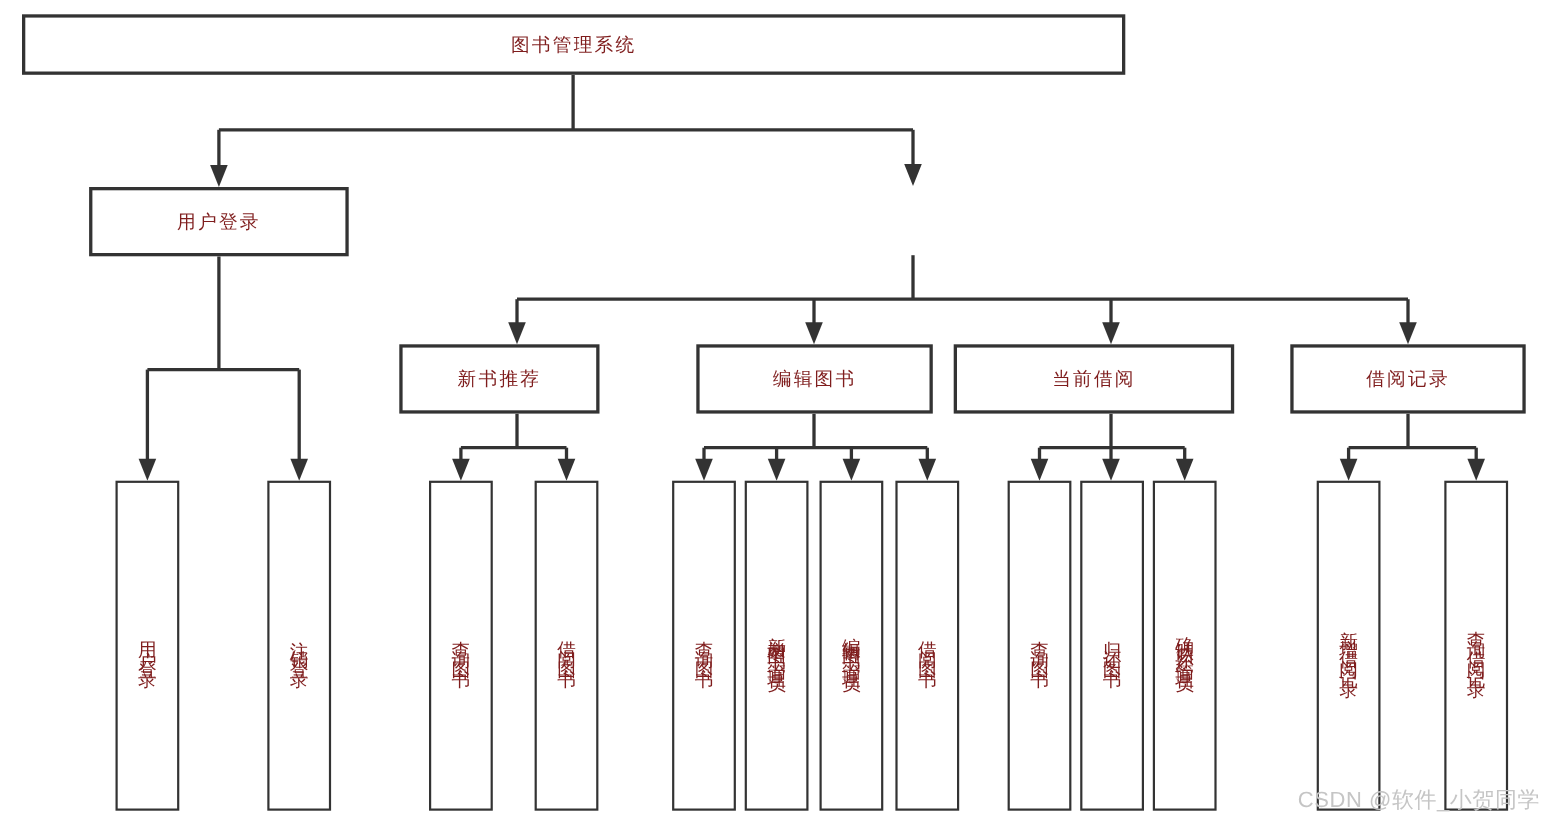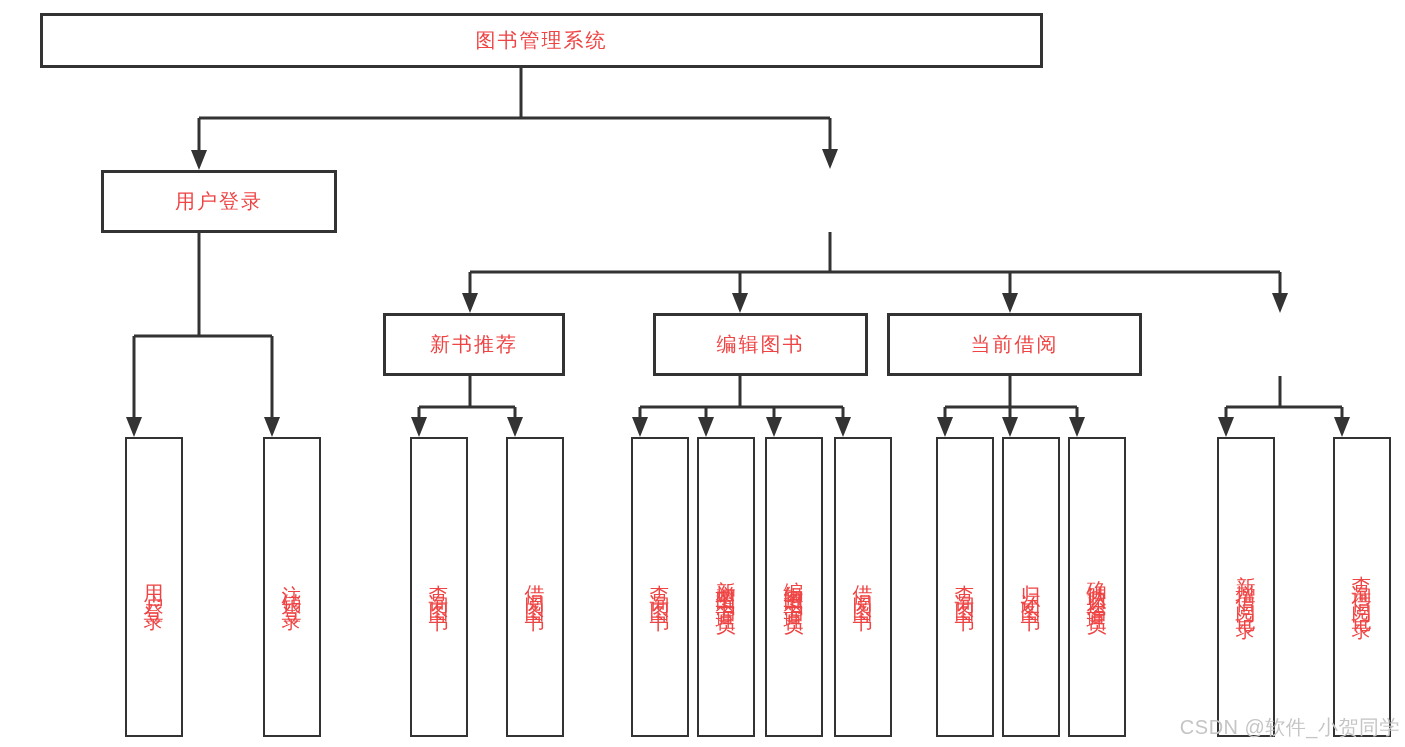--- a/index.html
+++ b/index.html
@@ -18,25 +18,24 @@
     pointer-events: none;
   }
   .node {
     position: absolute;
     box-sizing: border-box;
     border: 3px solid #333333;
     background: #ffffff;
     display: flex;
     align-items: center;
     justify-content: center;
-    font-size: 20px;
-    color: #ef4444;
+    font-size: 17px;
+    color: #7f1d1d;
     letter-spacing: 2px;
     white-space: nowrap;
-    margin-left: 20px;
   }
   .node.v {
     border-width: 2.5px;
     top: 437px;
     width: 58px;
     height: 300px;
     letter-spacing: 0;
   }
   .node.v .vtext {
     writing-mode: vertical-rl;
@@ -128,20 +127,21 @@
     </g>
   </svg>
 
   <div class="node" style="left:20px; top:13px; width:1003px; height:55px;">图书管理系统</div>
 
   <div class="node" style="left:81px; top:170px; width:236px; height:63px;">用户登录</div>
 
   <div class="node" style="left:363px; top:313px; width:182px; height:63px;">新书推荐</div>
   <div class="node" style="left:633px; top:313px; width:215px; height:63px;">编辑图书</div>
   <div class="node" style="left:867px; top:313px; width:255px; height:63px;">当前借阅</div>
+  <div class="node" style="left:1173px; top:313px; width:214px; height:63px;">借阅记录</div>
 
   <div class="node v" style="left:105px;">
     <span class="vtext">用户登录</span>
   </div>
   <div class="node v" style="left:243px;">
     <span class="vtext">注销登录</span>
   </div>
 
   <div class="node v" style="left:390px;">
     <span class="vtext">查询图书</span>

